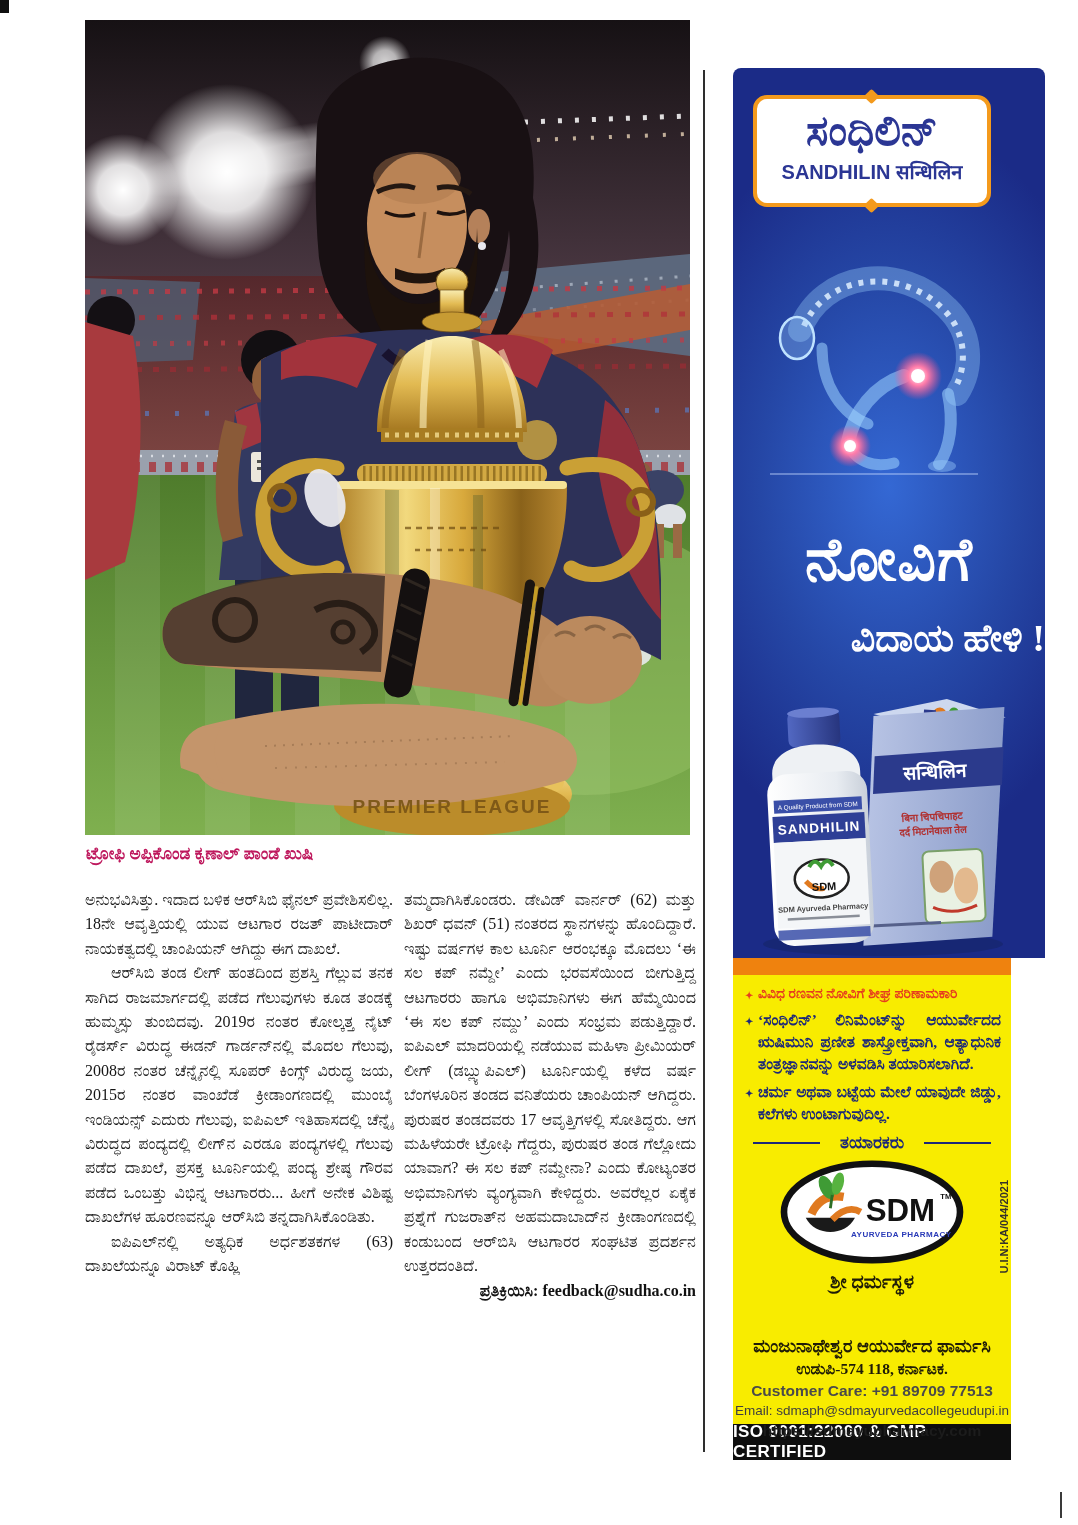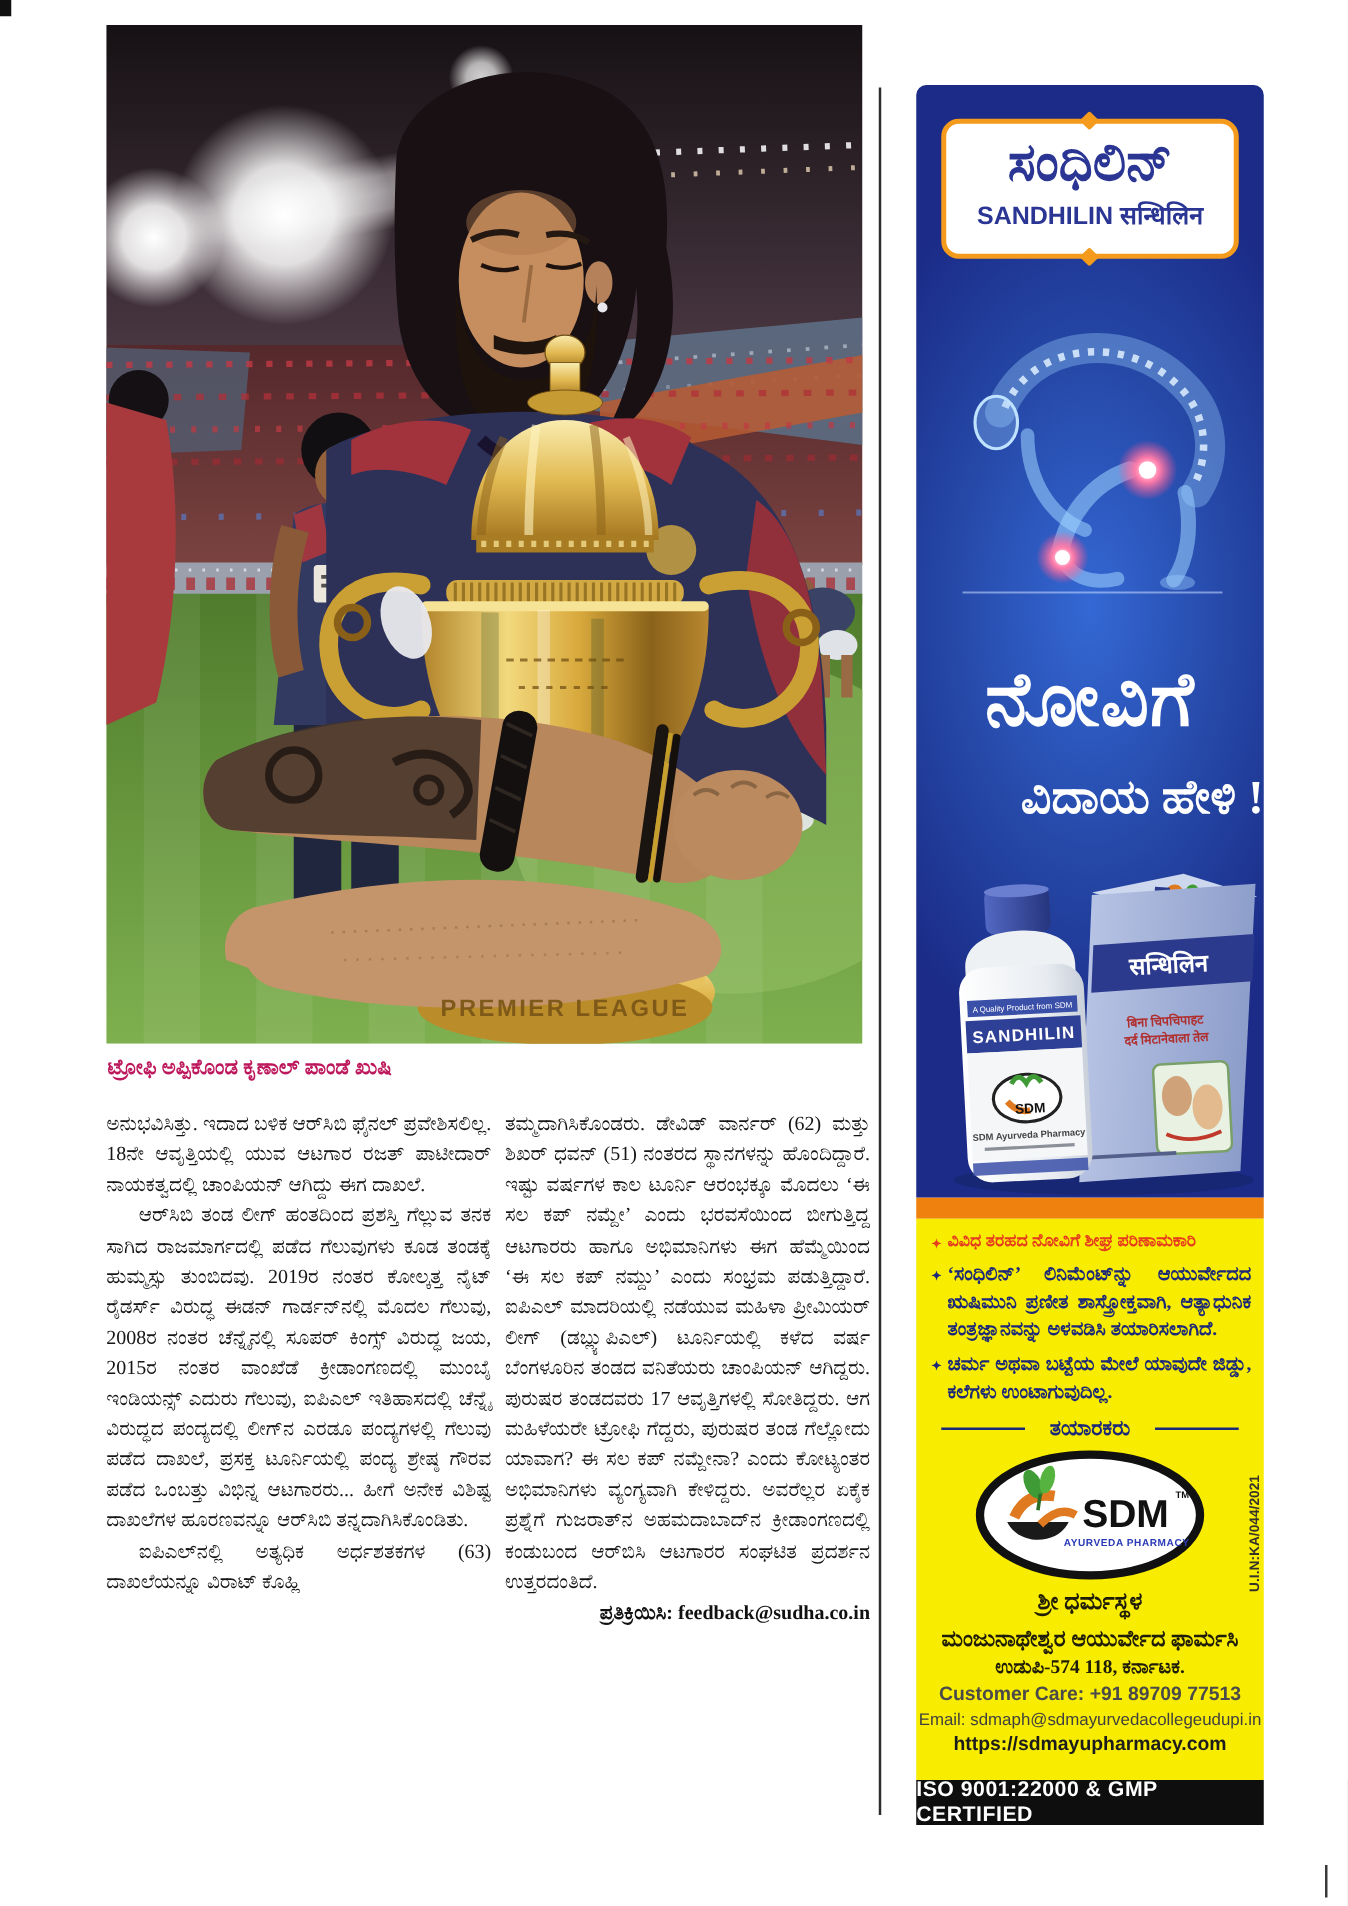--- a/index.html
+++ b/index.html
@@ -19,21 +19,21 @@
   .col-left  { left:85px;  width:308px; }
   .col-right { left:404px; width:292px; }
   .col p { margin:0; }
   .col p.indent { text-indent:26px; }
   .feedback { margin-top:4px; text-align:right; font-weight:bold; color:#111; }
 
   .divider { position:absolute; left:703px; top:70px; width:2px; height:1382px; background:#2e2e2e; }
 
   
   .ad { position:absolute; left:733px; top:68px; width:278px; }
-  .ad-blue { position:relative; width:278px; height:890px; border-radius:8px 8px 0 0;
+  .ad-blue { position:relative; width:312px; height:890px; border-radius:8px 8px 0 0;
              background: radial-gradient(ellipse 75% 42% at 50% 47%, #3468d4 0%, #2547a6 55%, #1b2b87 100%); }
   .brandbox { position:absolute; left:20px; top:27px; width:230px; height:104px; background:#ffffff;
               border:4px solid #f49a1c; border-radius:14px; text-align:center; }
   .brandbox .kn { font-size:42px; font-weight:bold; color:#2b3694; line-height:54px; margin-top:5px; }
   .brandbox .en { font-size:20px; font-weight:bold; color:#2b3694; font-family:"Liberation Sans", sans-serif; }
   .bb-dot { position:absolute; left:50%; width:11px; height:11px; margin-left:-6px; background:#f49a1c;
             border-radius:2px; transform:rotate(45deg); }
   .bb-dot.top { top:-8px; } .bb-dot.bot { bottom:-8px; }
 
   .xray { position:absolute; left:19px; top:158px; width:240px; height:258px; }
@@ -50,21 +50,21 @@
   .bullets { padding:9px 10px 0 12px; }
   .bullet { position:relative; padding-left:13px; font-weight:bold; text-align:justify; margin-bottom:6px; }
   .bullet .bm { position:absolute; left:0; top:2px; font-size:10px; }
   .bullet.red  { color:#e63d1e; font-size:14px;  line-height:19px; }
   .bullet.navy { color:#1c2878; font-size:15.5px; line-height:22px; }
   .maker-head { display:flex; align-items:center; gap:20px; margin:8px 20px 6px; color:#1c2878; font-weight:bold; font-size:17px; }
   .maker-head .rule { flex:1; height:2px; background:#1c2878; }
   .sdm-logo { display:block; margin:0 auto; }
   .company  { text-align:center; color:#1f1c07; }
   .company .big  { font-size:19px; font-weight:bold; line-height:34px; }
-  .company .mid  { font-size:18px; font-weight:bold; line-height:24px; }
+  .company .mid  { font-size:18px; font-weight:bold; line-height:24px;margin-top:35px; }
   .company .addr { font-size:15.5px; font-weight:bold; line-height:22px; }
   .contact { text-align:center; font-family:"Liberation Sans", sans-serif; color:#333; }
   .contact .care { font-size:15.5px; line-height:21px; font-weight:bold; color:#4a4a4a; }
   .contact .mail { font-size:13.5px; line-height:19px; color:#3f3f3f; }
   .contact .web  { font-size:15.5px; line-height:22px; font-weight:bold; color:#1c1c1c; }
   .uin { position:absolute; right:1px; top:205px; writing-mode:vertical-rl; transform:rotate(180deg);
          font-family:"Liberation Sans", sans-serif; font-size:11px; font-weight:bold; color:#35322b; }
 
   .ad-iso { width:278px; height:36px; background:#0e0e0e; color:#fff; display:flex; align-items:center; justify-content:center;
             font-family:"Liberation Sans", sans-serif; font-weight:bold; font-size:17px; letter-spacing:.4px; }
@@ -362,21 +362,21 @@
         </g>
       </svg>
     </div>
 
     <div class="ad-orange"></div>
 
     <div class="ad-yellow">
       <div class="bullets">
         <div class="bullet red">
           <span class="bm">✦</span>
-          <span>ವಿವಿಧ ತರಹದ ನೋವಿಗೆ ಶೀಘ್ರ ಪರಿಣಾಮಕಾರಿ</span>
+          <span>ವಿವಿಧ ರಣವನ ನೋವಿಗೆ ಶೀಘ್ರ ಪರಿಣಾಮಕಾರಿ</span>
         </div>
         <div class="bullet navy">
           <span class="bm">✦</span>
           <span>‘ಸಂಧಿಲಿನ್’ ಲಿನಿಮೆಂಟ್‌ನ್ನು ಆಯುರ್ವೇದದ ಋಷಿಮುನಿ ಪ್ರಣೀತ ಶಾಸ್ತ್ರೋಕ್ತವಾಗಿ, ಆತ್ಯಾಧುನಿಕ ತಂತ್ರಜ್ಞಾನವನ್ನು ಅಳವಡಿಸಿ ತಯಾರಿಸಲಾಗಿದೆ.</span>
         </div>
         <div class="bullet navy">
           <span class="bm">✦</span>
           <span>ಚರ್ಮ ಅಥವಾ ಬಟ್ಟೆಯ ಮೇಲೆ ಯಾವುದೇ ಜಿಡ್ಡು, ಕಲೆಗಳು ಉಂಟಾಗುವುದಿಲ್ಲ.</span>
         </div>
       </div>

